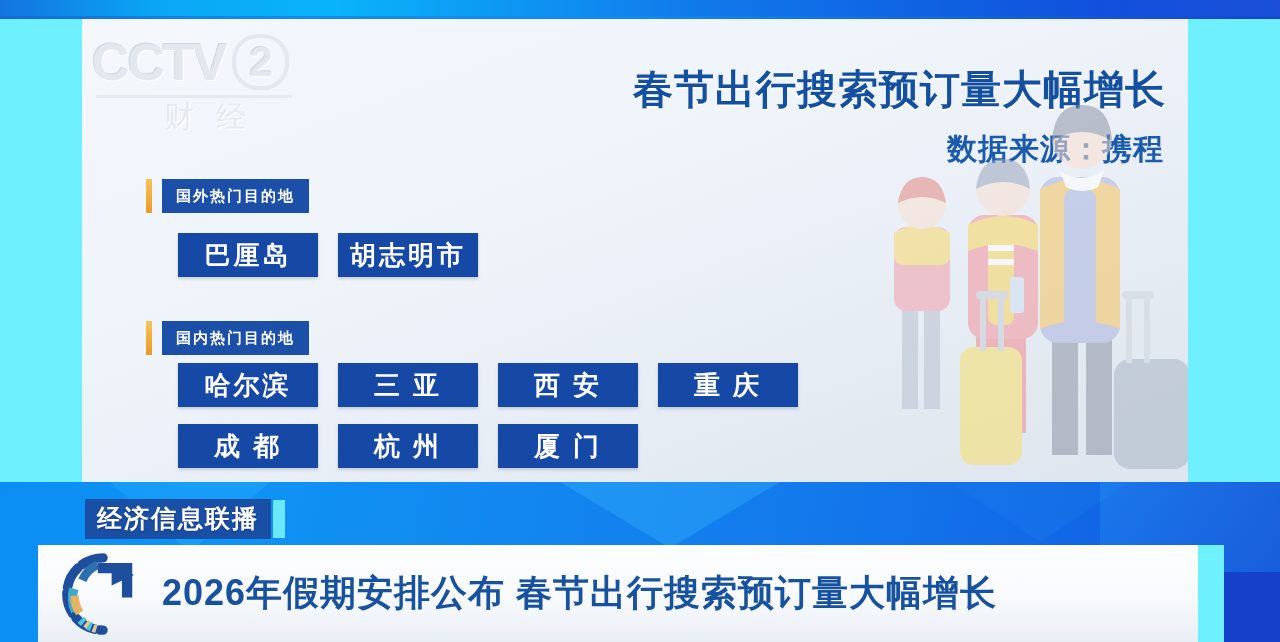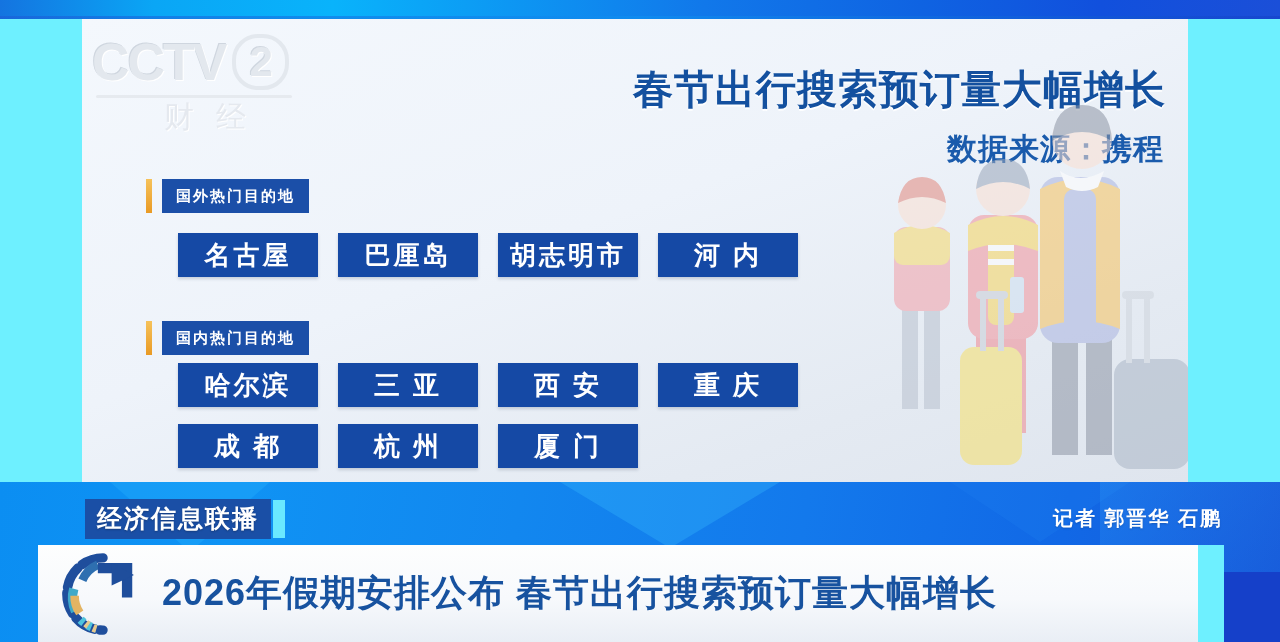--- a/index.html
+++ b/index.html
@@ -204,24 +204,22 @@
         <rect x="280" y="268" width="6" height="66" fill="#d0d6de"></rect>
         <rect x="258" y="262" width="32" height="8" rx="4" fill="#d0d6de"></rect>
       </g>
     </svg>
 
     <div class="sec" id="sec-foreign">
       <div class="bar"></div>
       <div class="chiphdr">国外热门目的地</div>
     </div>
     <div class="chiprow" id="row-foreign">
-      <div class="chip">名古屋</div>
       <div class="chip">巴厘岛</div>
       <div class="chip">胡志明市</div>
-      <div class="chip">河 内</div>
     </div>
 
     <div class="sec" id="sec-domestic">
       <div class="bar"></div>
       <div class="chiphdr">国内热门目的地</div>
     </div>
     <div class="chiprow" id="row-dom1">
       <div class="chip">哈尔滨</div>
       <div class="chip">三 亚</div>
       <div class="chip">西 安</div>
@@ -240,21 +238,20 @@
     <div class="facet f2"></div>
     <div class="facet f3"></div>
     <div class="facet f4"></div>
   </div>
 
   <div class="program">
     <div class="pbox">经济信息联播</div>
     <div class="paccent"></div>
   </div>
 
-  <div class="reporters">记者 郭晋华 石鹏</div>
 
   <div class="ticker">
     <svg class="tlogo" viewBox="0 0 100 100">
       <path d="M50 8 A42 42 0 1 0 50 92" fill="none" stroke="#1f4e9c" stroke-width="11" stroke-linecap="round" stroke-dasharray="26 6"></path>
       <path d="M18 70 A38 38 0 0 1 16 44" fill="none" stroke="#3fa9c9" stroke-width="11"></path>
       <path d="M24 80 A38 38 0 0 0 42 90" fill="none" stroke="#4fc3dd" stroke-width="10" stroke-dasharray="5 5"></path>
       <path d="M26 34 A34 34 0 0 1 44 16" fill="none" stroke="#2e6fb0" stroke-width="10"></path>
       <path d="M16 56 A34 34 0 0 0 22 74" fill="none" stroke="#d9a css" stroke-width="0"></path>
       <path d="M17 52 A34 34 0 0 0 23 72" fill="none" stroke="#e3b463" stroke-width="10"></path>
       <path d="M30 84 A34 34 0 0 0 48 92" fill="none" stroke="#e8c98c" stroke-width="9" stroke-dasharray="4 6"></path>

